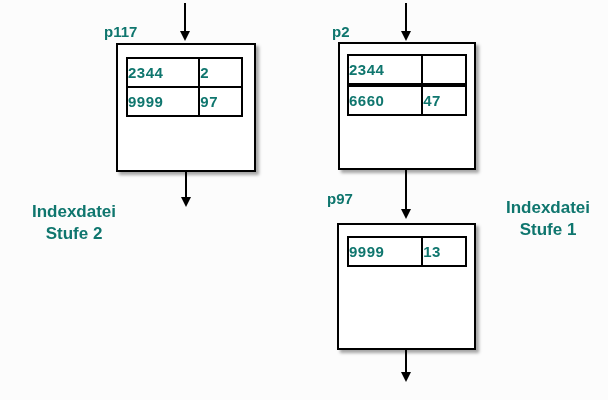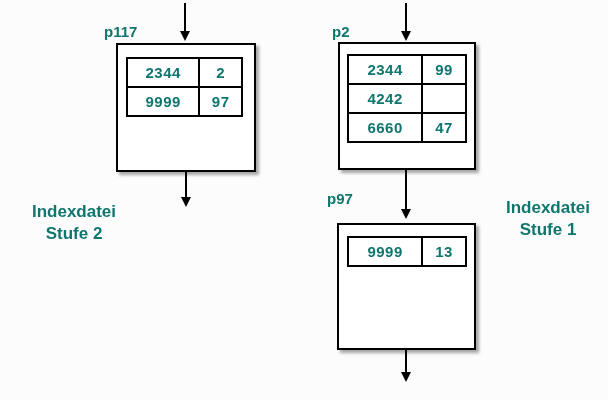--- a/index.html
+++ b/index.html
@@ -34,21 +34,20 @@
   #table-p117 { left: 8px; top: 12px; width: 113px; }
   #table-p2   { left: 7px; top: 10px; width: 116px; }
   #table-p97  { left: 8px; top: 11px; width: 116px; }
 
   .trow { display: flex; border-bottom: 2px solid #000; }
   .trow:last-child { border-bottom: none; }
   .tcell {
     box-sizing: border-box;
     height: 27px;
     line-height: 27px;
-    text-align: center;
     font-size: 15px;
     font-weight: 700;
     letter-spacing: 0.5px;
   }
   .tcell.key { width: 64%; border-right: 2px solid #000; }
   .tcell.val { width: 36%; }
 
   
   .page-label {
     position: absolute;
@@ -118,24 +117,22 @@
           <div class="tcell key">9999</div>
           <div class="tcell val">97</div>
         </div>
       </div>
   </div>
 
   <div class="box" id="box-p2">
     <div class="ptable" id="table-p2">
         <div class="trow">
           <div class="tcell key">2344</div>
-          <div class="tcell val">99</div>
         </div>
         <div class="trow">
-          <div class="tcell key">4242</div>
         </div>
         <div class="trow">
           <div class="tcell key">6660</div>
           <div class="tcell val">47</div>
         </div>
       </div>
   </div>
 
   <div class="box" id="box-p97">
     <div class="ptable" id="table-p97">

